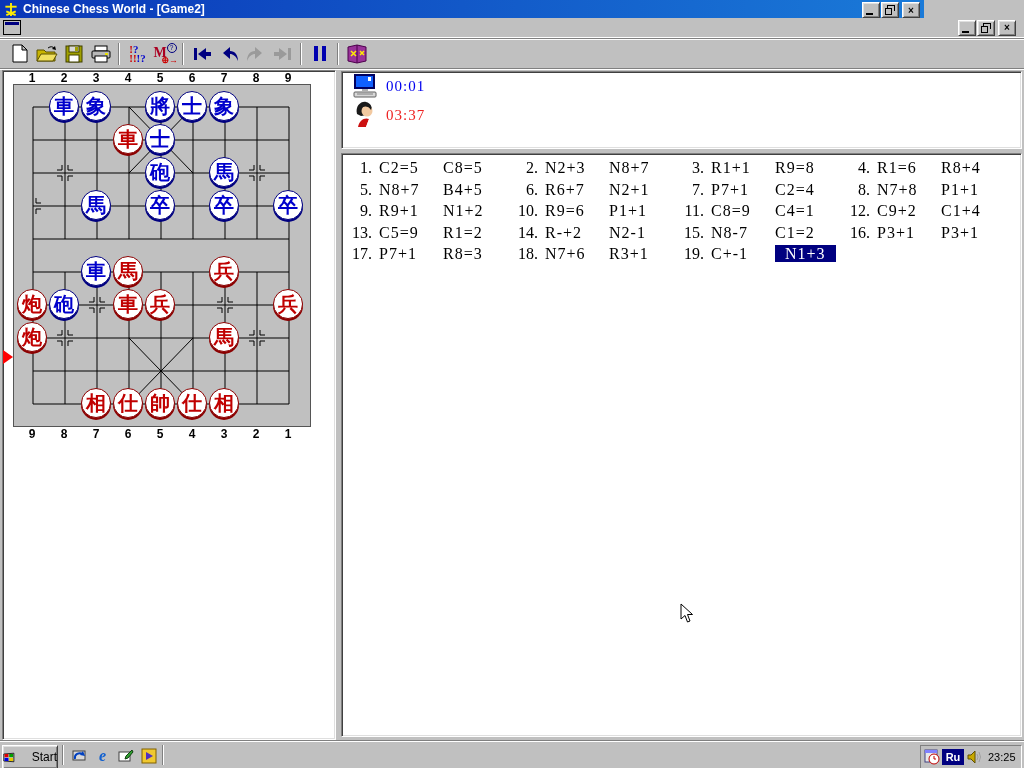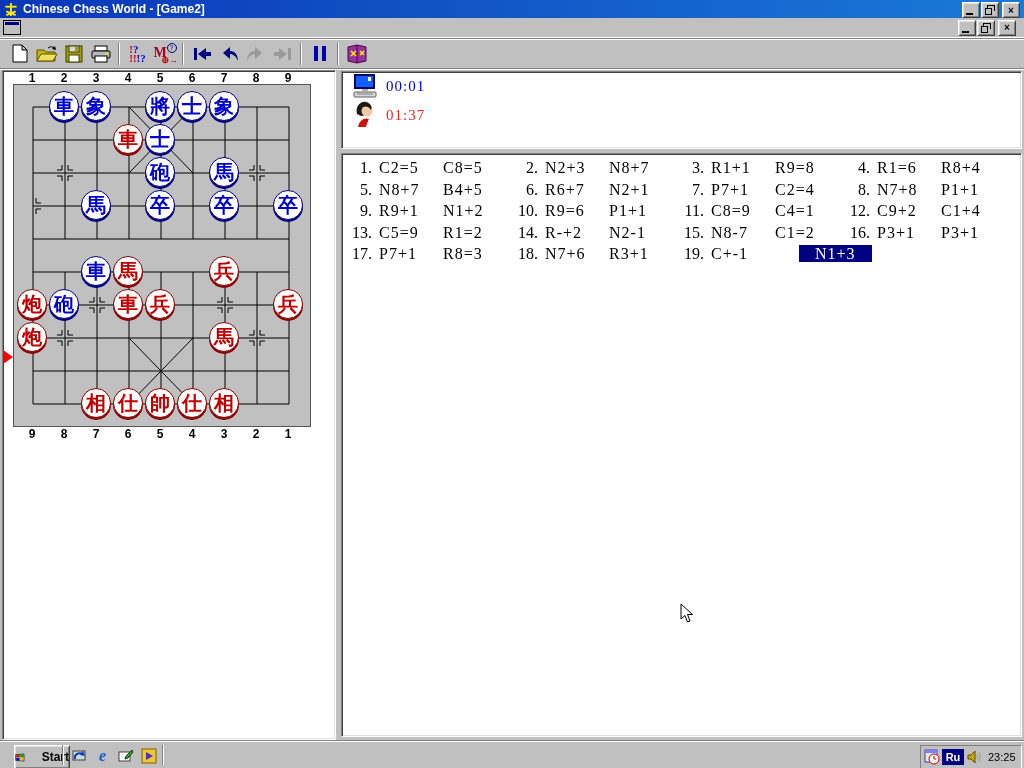--- a/index.html
+++ b/index.html
@@ -9,21 +9,21 @@
   
   .raised{background:#c0c0c0;border:1px solid;border-color:#ffffff #404040 #404040 #ffffff;
     box-shadow:inset 1px 1px 0 #dfdfdf, inset -1px -1px 0 #808080;}
   .pressed{background:#e9e9e9;border:1px solid;border-color:#404040 #ffffff #ffffff #404040;
     box-shadow:inset 1px 1px 0 #808080;}
   .sunken2{background:#ffffff;border:1px solid;border-color:#808080 #ffffff #ffffff #808080;
     box-shadow:inset 1px 1px 0 #404040, inset -1px -1px 0 #dfdfdf;}
   .etchedv{width:0;border-left:1px solid #808080;border-right:1px solid #ffffff;height:22px;}
 
   
-  #titlebar{position:absolute;left:0;top:0;width:1024px;height:18px;
+  #titlebar{position:absolute;left:0;top:0;width:924px;height:18px;
     background:linear-gradient(90deg,#0a36b8,#1a7ad8);display:flex;align-items:center;}
   #titlebar .ticon{width:16px;height:15px;margin-left:3px;}
   #title-text{color:#ffffff;font-weight:bold;font-size:12px;margin-left:4px;white-space:nowrap;}
   .winbtns{position:absolute;top:2px;display:flex;}
   .winbtn{width:16px;height:14px;margin-left:1px;position:relative;cursor:default;
     display:flex;align-items:center;justify-content:center;font-size:10px;font-weight:bold;color:#000;}
   .winbtn.closegap{margin-left:3px;}
   .glyph-min{position:absolute;left:3px;bottom:2px;width:7px;height:2px;background:#000;}
   .glyph-rest{position:absolute;left:3px;top:2px;width:8px;height:8px;}
   .glyph-rest:before{content:"";position:absolute;left:2px;top:0;width:6px;height:5px;border:1px solid #000;border-bottom:none;}
@@ -70,27 +70,27 @@
 
   
   .timer-text{position:absolute;font-family:"Liberation Serif",serif;font-size:15px;letter-spacing:1px;}
 
   
   #moves-list{padding:5px 0 0 4px;text-decoration:underline;}
   .move-row{height:21.5px;white-space:nowrap;}
   .mgroup{display:inline-block;width:166px;}
   .mnum{display:inline-block;width:26px;text-align:right;margin-right:7px;}
   .mcell{display:inline-block;width:64px;letter-spacing:1px;}
-  .mhl{background:#000080;color:#ffffff;padding:0 16px;margin-left:24px;}
+  .mhl{background:#000080;color:#ffffff;padding:0 10px;}
 
   
   #taskbar{position:absolute;left:0;top:741px;width:1024px;height:27px;background:#c0c0c0;
     border-top:1px solid #ffffff;box-shadow:0 -1px 0 #808080;}
-  #start-btn{position:absolute;left:14px;top:3px;width:54px;height:22px;display:flex;align-items:center;justify-content:center;
-    font-weight:bold;font-size:12px;gap:17px;}
+  #start-btn{position:absolute;left:2px;top:3px;width:54px;height:22px;display:flex;align-items:center;justify-content:center;
+    font-weight:normal;font-size:12px;gap:17px;}
   .ql-icon{position:absolute;top:5px;width:17px;height:17px;display:flex;align-items:center;justify-content:center;}
   #task-btn{position:absolute;left:170px;top:3px;width:166px;height:22px;display:flex;align-items:center;
     font-weight:bold;font-size:12px;padding-left:3px;box-sizing:border-box;gap:4px;white-space:nowrap;overflow:hidden;}
   #tray{position:absolute;right:2px;top:3px;width:100px;height:22px;border:1px solid;border-color:#808080 #ffffff #ffffff #808080;
     display:flex;align-items:center;background:#c0c0c0;}
   #lang-badge{width:22px;height:16px;background:#000080;color:#fff;font-size:11px;font-weight:bold;
     display:flex;align-items:center;justify-content:center;margin-left:2px;}
   #tray-clock{font-size:11px;margin-left:5px;}
 
   
@@ -422,21 +422,21 @@
       <line x1="5" y1="21" x2="21" y2="21" stroke="#808080"></line>
     </svg>
     <span class="timer-text" style="left: 44px; top: 6px; color: rgb(0, 0, 238);">00:01</span>
     <svg width="24" height="27" viewBox="0 0 24 27" style="position:absolute;left:11px;top:28px;">
       <path d="M4,14 C2,6 8,1 13,2 C18,3 20,8 18,12 C17,14 15,15 14,15 L8,16 Z" fill="#1a1a1a"></path>
       <circle cx="14" cy="11" r="5.5" fill="#f2c9a0"></circle>
       <path d="M9,7 C6,4 12,2 15,4 C18,5 19,8 18,10 C16,6 12,6 9,7 Z" fill="#1a1a1a"></path>
       <path d="M5,27 C6,20 12,17 16,19 L13,27 Z" fill="#cc1111"></path>
       <path d="M13,27 L16,19 C18,20 19,23 19,27 Z" fill="#ffffff"></path>
     </svg>
-    <span class="timer-text" style="left: 44px; top: 35px; color: rgb(238, 34, 34);">01:37</span>
+    <span class="timer-text" style="left: 44px; top: 35px; color: rgb(238, 34, 34);">03:37</span>
   </div>
 
   <div id="moves-panel" class="sunken2">
     <div id="moves-list">
         <div class="move-row"><span class="mgroup"><span class="mnum">1.</span><span class="mcell">C2=5</span><span class="mcell">C8=5</span></span><span class="mgroup"><span class="mnum">2.</span><span class="mcell">N2+3</span><span class="mcell">N8+7</span></span><span class="mgroup"><span class="mnum">3.</span><span class="mcell">R1+1</span><span class="mcell">R9=8</span></span><span class="mgroup"><span class="mnum">4.</span><span class="mcell">R1=6</span><span class="mcell">R8+4</span></span></div>
         <div class="move-row"><span class="mgroup"><span class="mnum">5.</span><span class="mcell">N8+7</span><span class="mcell">B4+5</span></span><span class="mgroup"><span class="mnum">6.</span><span class="mcell">R6+7</span><span class="mcell">N2+1</span></span><span class="mgroup"><span class="mnum">7.</span><span class="mcell">P7+1</span><span class="mcell">C2=4</span></span><span class="mgroup"><span class="mnum">8.</span><span class="mcell">N7+8</span><span class="mcell">P1+1</span></span></div>
         <div class="move-row"><span class="mgroup"><span class="mnum">9.</span><span class="mcell">R9+1</span><span class="mcell">N1+2</span></span><span class="mgroup"><span class="mnum">10.</span><span class="mcell">R9=6</span><span class="mcell">P1+1</span></span><span class="mgroup"><span class="mnum">11.</span><span class="mcell">C8=9</span><span class="mcell">C4=1</span></span><span class="mgroup"><span class="mnum">12.</span><span class="mcell">C9+2</span><span class="mcell">C1+4</span></span></div>
         <div class="move-row"><span class="mgroup"><span class="mnum">13.</span><span class="mcell">C5=9</span><span class="mcell">R1=2</span></span><span class="mgroup"><span class="mnum">14.</span><span class="mcell">R-+2</span><span class="mcell">N2-1</span></span><span class="mgroup"><span class="mnum">15.</span><span class="mcell">N8-7</span><span class="mcell">C1=2</span></span><span class="mgroup"><span class="mnum">16.</span><span class="mcell">P3+1</span><span class="mcell">P3+1</span></span></div>
         <div class="move-row"><span class="mgroup"><span class="mnum">17.</span><span class="mcell">P7+1</span><span class="mcell">R8=3</span></span><span class="mgroup"><span class="mnum">18.</span><span class="mcell">N7+6</span><span class="mcell">R3+1</span></span><span class="mgroup"><span class="mnum">19.</span><span class="mcell">C+-1</span><span class="mcell"><span class="mhl" style="background: rgb(0, 0, 128);">N1+3</span></span></span></div>
       </div>

